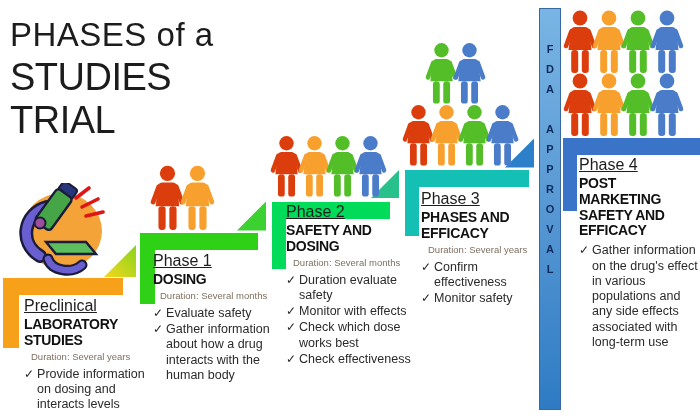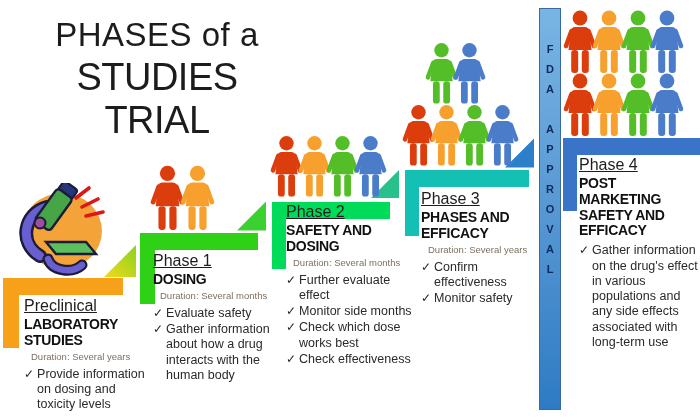--- a/index.html
+++ b/index.html
@@ -1,21 +1,21 @@
 <!DOCTYPE html>
 <html><head>
 <meta charset="utf-8">
 <style>
   html,body { margin:0; padding:0; background:#fff; }
   .canvas {
     position:relative; width:700px; height:420px; background:#ffffff;
     overflow:hidden; font-family:"Liberation Sans", sans-serif; color:#1d1d1d;
   }
   
-  .title { position:absolute; left:26px; top:16px; width:262px; text-align:center; color:#1c1c1c; }
+  .title { position:absolute; left:10px; top:16px; width:262px; color:#1c1c1c; }
   .title .l1 { font-size:33px; letter-spacing:0.5px; }
   .title .l2 { font-size:38px; letter-spacing:-0.5px; margin-top:2px; }
 
   
   .bracket { position:absolute; box-sizing:border-box; }
   .bk-pre { left:3px;   top:278px; width:120px; height:70px; border-top:17px solid #F7A11A; border-left:16px solid #F7A11A; }
   .bk-p1  { left:140px; top:233px; width:118px; height:71px; border-top:17px solid #2FD117; border-left:15px solid #2FD117; }
   .bk-p2  { left:272px; top:202px; width:118px; height:67px; border-top:17px solid #00DC5A; border-left:14px solid #00DC5A; }
   .bk-p3  { left:405px; top:170px; width:124px; height:66px; border-top:17px solid #14C0B4; border-left:14px solid #14C0B4; }
   .bk-p4  { left:563px; top:138px; width:137px; height:73px; border-top:17px solid #3A74C9; border-left:14px solid #3A74C9; }
@@ -219,21 +219,21 @@
         </svg></span>
   </div>
 
   <div class="txt t-pre">
     <div class="phase-name">Preclinical</div>
     <div class="phase-title">LABORATORY STUDIES</div>
     <div class="duration">Duration: Several years</div>
     <div class="bullets">
       <div class="bullet">
         <span class="chk">✓</span>
-        <span>Provide information on dosing and toxicity levels</span>
+        <span>Provide information on dosing and interacts levels</span>
       </div>
     </div>
   </div>
 
   <div class="txt t-p1">
     <div class="phase-name">Phase 1</div>
     <div class="phase-title">DOSING</div>
     <div class="duration">Duration: Several months</div>
     <div class="bullets">
       <div class="bullet">
@@ -247,25 +247,25 @@
     </div>
   </div>
 
   <div class="txt t-p2">
     <div class="phase-name">Phase 2</div>
     <div class="phase-title">SAFETY AND DOSING</div>
     <div class="duration">Duration: Several months</div>
     <div class="bullets">
       <div class="bullet">
         <span class="chk">✓</span>
-        <span>Further evaluate effect</span>
-      </div>
-      <div class="bullet">
-        <span class="chk">✓</span>
-        <span>Monitor side months</span>
+        <span>Duration evaluate safety</span>
+      </div>
+      <div class="bullet">
+        <span class="chk">✓</span>
+        <span>Monitor with effects</span>
       </div>
       <div class="bullet">
         <span class="chk">✓</span>
         <span>Check which dose works best</span>
       </div>
       <div class="bullet">
         <span class="chk">✓</span>
         <span>Check effectiveness</span>
       </div>
     </div>

